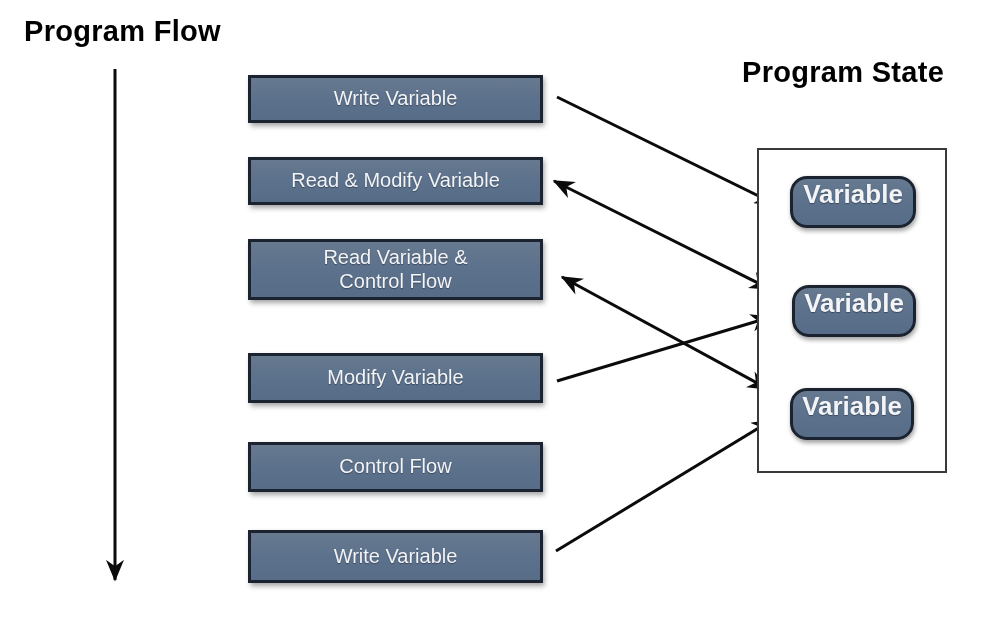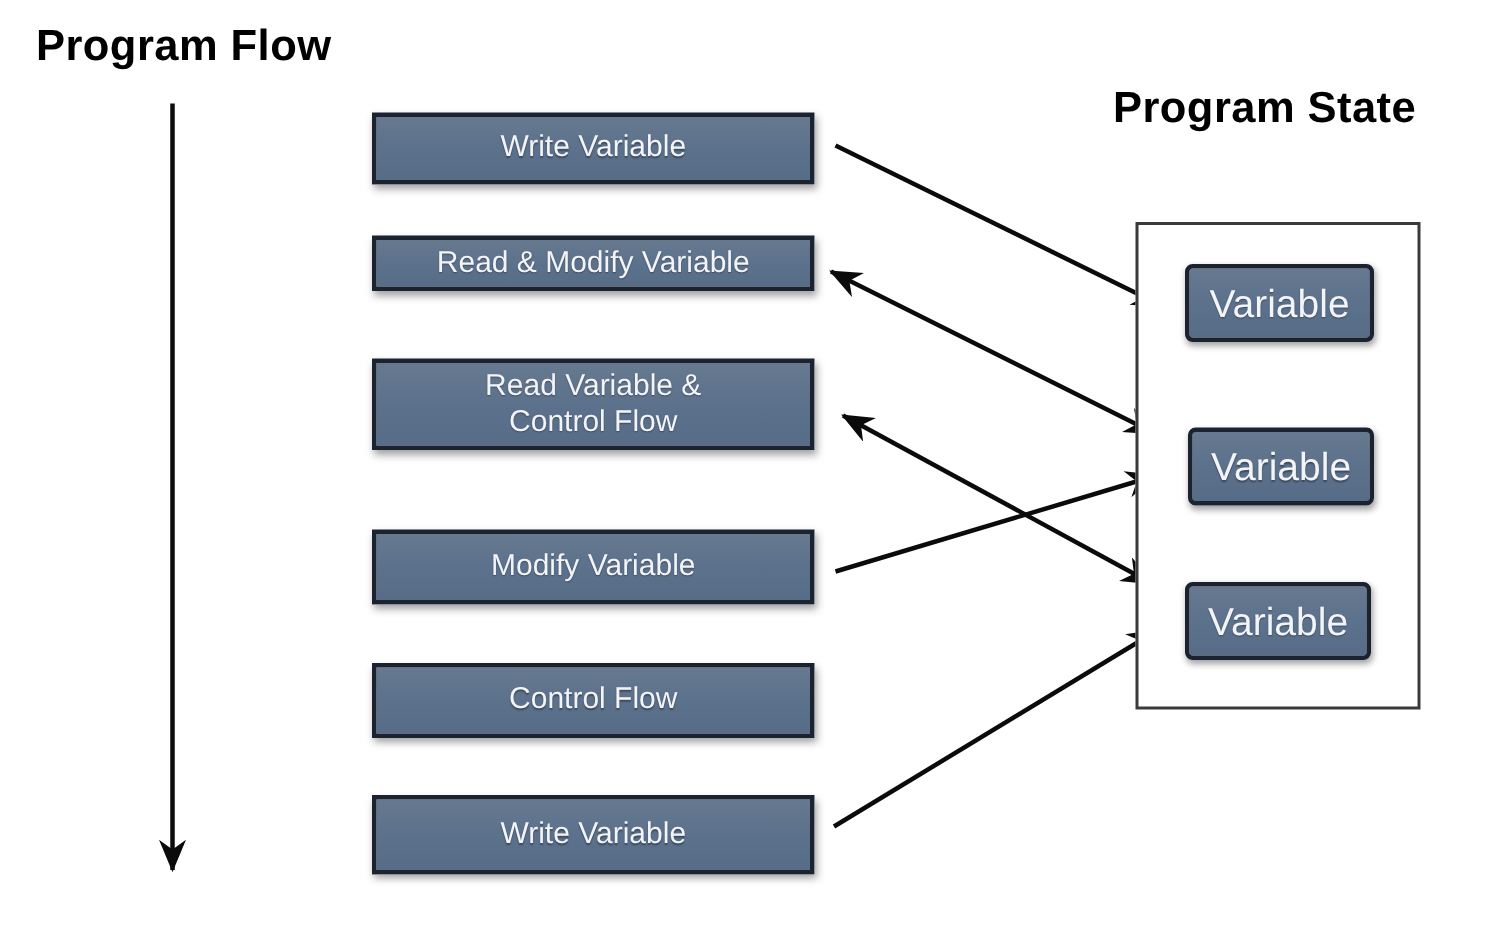--- a/index.html
+++ b/index.html
@@ -53,26 +53,27 @@
     width: 190px; height: 325px;
     box-sizing: border-box;
     border: 2px solid #3a3a3a;
     background: #ffffff;
   }
   .variable-pill {
     position: absolute;
     box-sizing: border-box;
     background: linear-gradient(180deg, #66798f 0%, #5c718c 50%, #576c87 100%);
     border: 3px solid var(--box-border, #1b2330);
-    border-radius: 5px;
+    border-radius: 17px;
     box-shadow: 1px 2.5px 4px rgba(50,50,50,0.45);
     color: var(--box-text, #f2f4f7);
-    display: flex; align-items: center; justify-content: center;
+    display: flex; align-items: flex-start; justify-content: center;
     font-size: 26px;
     text-shadow: 0 1px 1px rgba(0,0,0,0.35);
+    font-weight: bold;
   }
 </style>
 </head>
 <body>
 
 <div id="canvas">
 
   <svg id="arrow-layer" viewBox="0 0 996 633" xmlns="http://www.w3.org/2000/svg">
     <defs>
       <marker id="ah" viewBox="0 0 12 10" refX="11.2" refY="5" markerWidth="22" markerHeight="18" markerUnits="userSpaceOnUse" orient="auto-start-reverse">
@@ -87,21 +88,21 @@
       <line x1="115" y1="69" x2="115" y2="580" marker-end="url(#ah)"></line>
     </svg>
 
   <div class="title" style="left:742px; top:56px;">Program State</div>
   <div class="title" style="left:24px; top:15px;">Program Flow</div>
 
   <div class="flow-box" style="top:75px; height:48px;">
     <span>Write Variable</span>
   </div>
 
-  <div class="flow-box" style="top:157px; height:37px;">
+  <div class="flow-box" style="top:157px; height:48px;">
     <span>Read &amp; Modify Variable</span>
   </div>
 
   <div class="flow-box" style="top:239px; height:61px;">
     <span>Read Variable &amp;</span>
     <span>Control Flow</span>
   </div>
 
   <div class="flow-box" style="top:353px; height:50px;align-items:center;">
     <span>Modify Variable</span>

